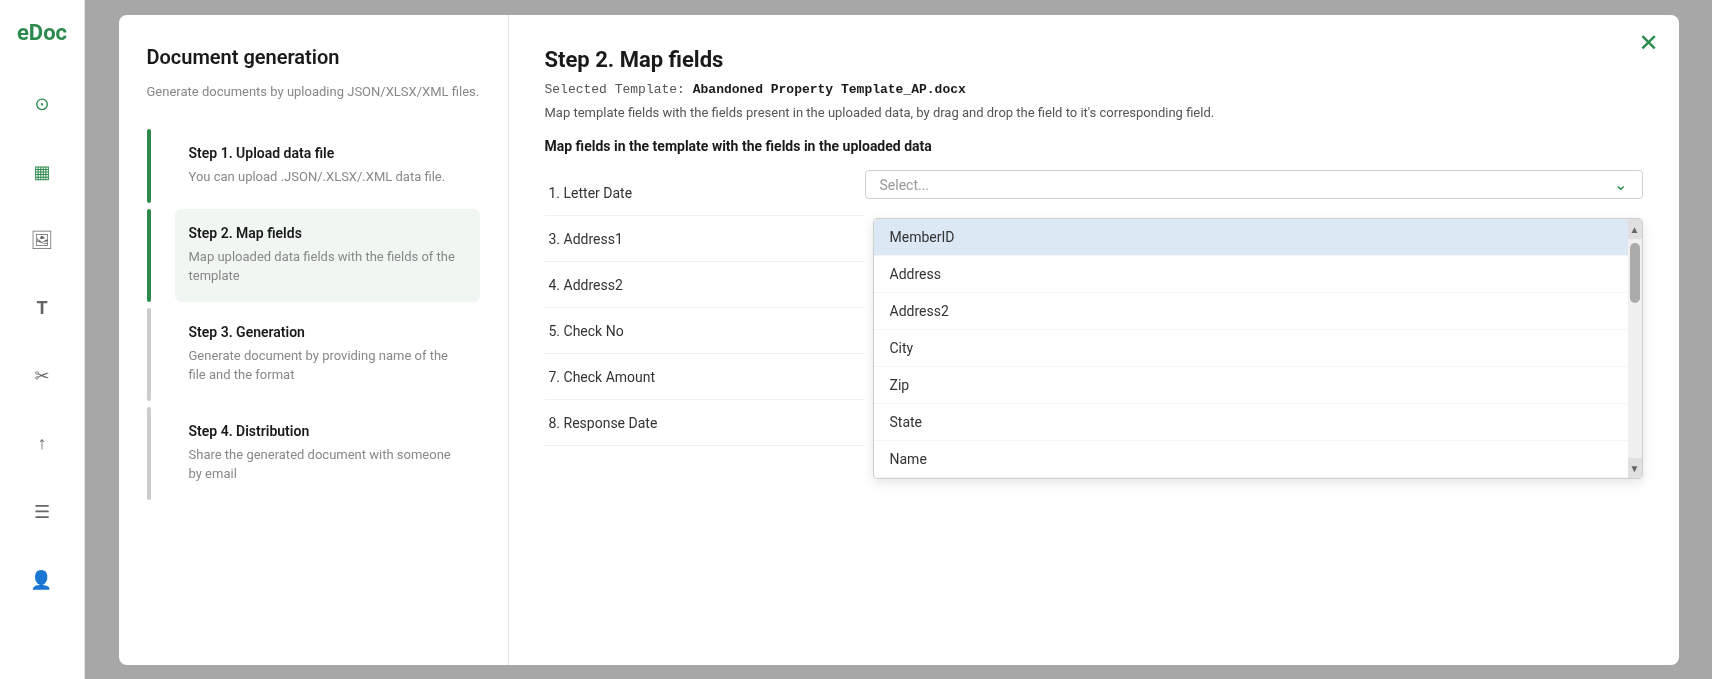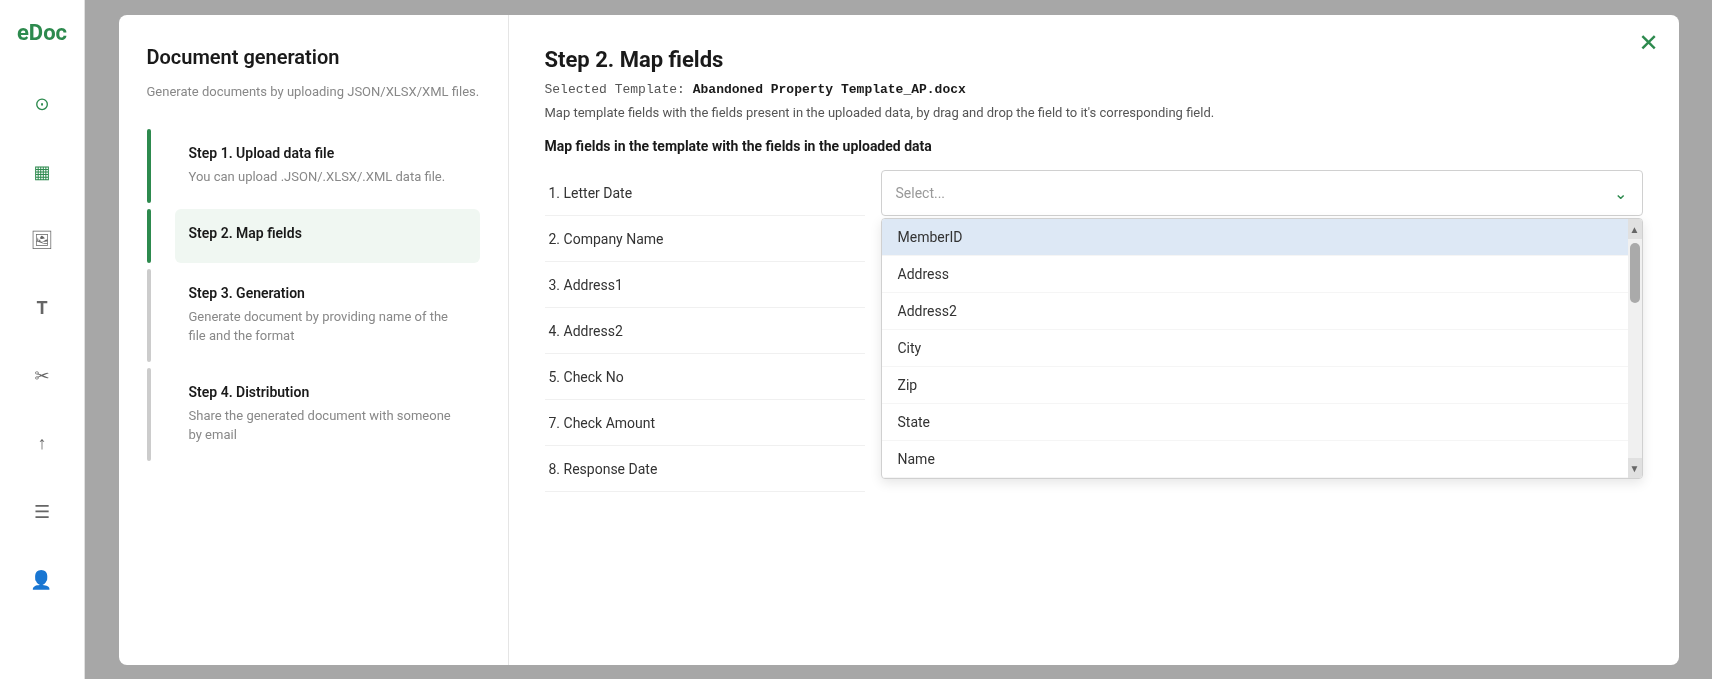--- a/index.html
+++ b/index.html
@@ -189,21 +189,21 @@
     .map-fields-heading {
       font-size: 14px;
       font-weight: 700;
       color: #1a1a1a;
       margin-bottom: 16px;
     }
 
     
     .fields-container {
       display: flex;
-      gap: 16px;
+      gap: 0;
     }
 
     .template-fields {
       width: 320px;
       flex-shrink: 0;
     }
 
     .field-row {
       height: 46px;
       display: flex;
@@ -214,21 +214,21 @@
       padding: 0 4px;
     }
 
     
     .dropdown-container {
       flex: 1;
       position: relative;
     }
 
     .dropdown-trigger {
-      height: 46px;
+      height: 29px;
       border: 1px solid #d0d0d0;
       border-radius: 4px;
       display: flex;
       align-items: center;
       padding: 0 14px;
       font-size: 14px;
       color: #999;
       cursor: pointer;
       background: #fff;
       position: relative;
@@ -238,21 +238,21 @@
     .dropdown-trigger .chevron {
       position: absolute;
       right: 14px;
       color: #2d8a4e;
       font-size: 16px;
     }
 
     .dropdown-list {
       position: absolute;
       top: 48px;
-      left: 0;
+      left: 8px;
       right: 0;
       background: #fff;
       border: 1px solid #d0d0d0;
       border-radius: 4px;
       z-index: 100;
       box-shadow: 0 4px 12px rgba(0,0,0,0.1);
       overflow: hidden;
     }
 
     .dropdown-scrollbar-wrap {
@@ -346,20 +346,21 @@
 
         <div class="step-item">
           <div class="step-indicator green"></div>
           <div class="step-title">Step 1. Upload data file</div>
           <div class="step-desc">You can upload .JSON/.XLSX/.XML data file.</div>
         </div>
 
         <div class="step-item active">
           <div class="step-indicator green"></div>
           <div class="step-title">Step 2. Map fields</div>
+          <div class="step-desc">Map uploaded data fields with the fields of the template</div>
         </div>
 
         <div class="step-item">
           <div class="step-indicator gray"></div>
           <div class="step-title">Step 3. Generation</div>
           <div class="step-desc">Generate document by providing name of the file and the format</div>
         </div>
 
         <div class="step-item">
           <div class="step-indicator gray"></div>
@@ -379,21 +380,20 @@
       </div>
 
       <div class="content-instruction">Map template fields with the fields present in the uploaded data, by drag and drop the field to it's corresponding field.</div>
 
       <div class="map-fields-heading">Map fields in the template with the fields in the uploaded data</div>
 
       <div class="fields-container">
 
         <div class="template-fields">
           <div class="field-row">1. Letter Date</div>
-          <div class="field-row">2. Company Name</div>
           <div class="field-row">3. Address1</div>
           <div class="field-row">4. Address2</div>
           <div class="field-row">5. Check No</div>
           <div class="field-row">7. Check Amount</div>
           <div class="field-row">8. Response Date</div>
         </div>
 
         <div class="dropdown-container">
           <div class="dropdown-trigger">
             <span>Select...</span>

